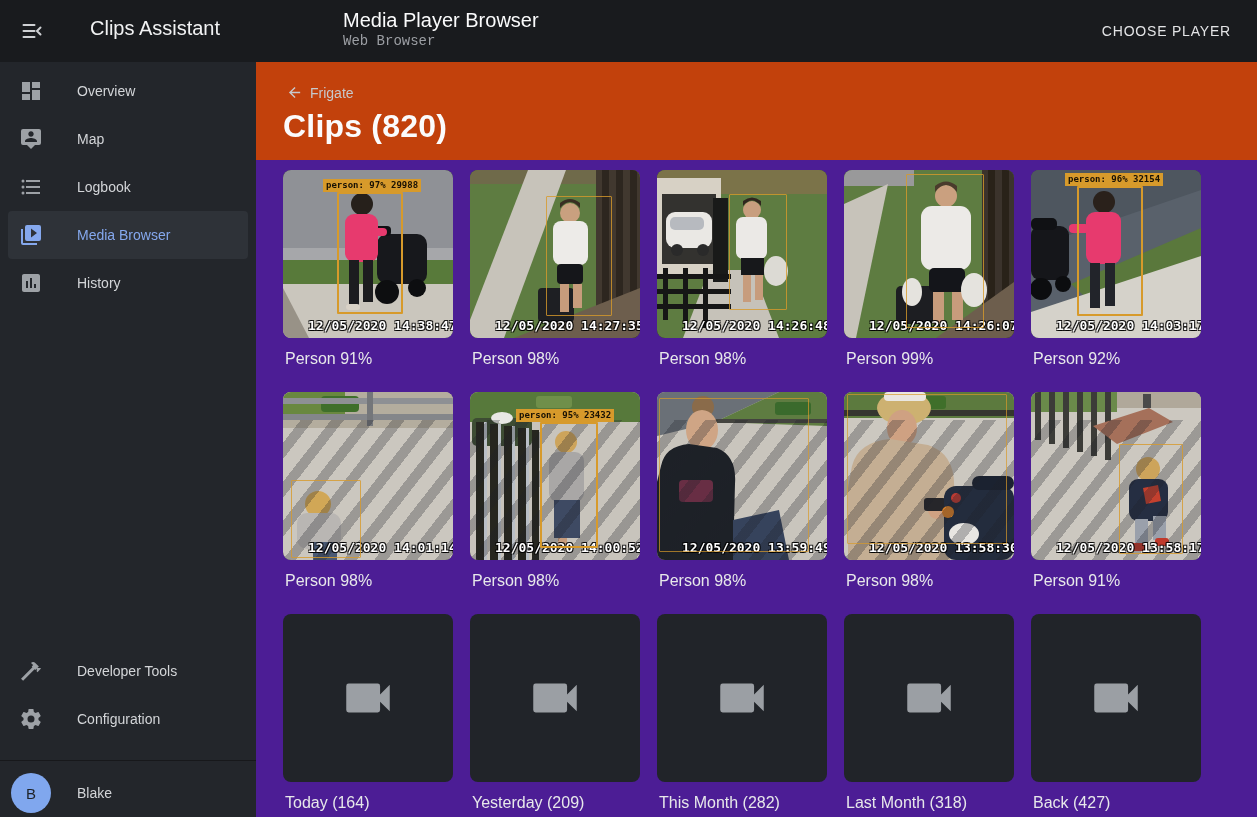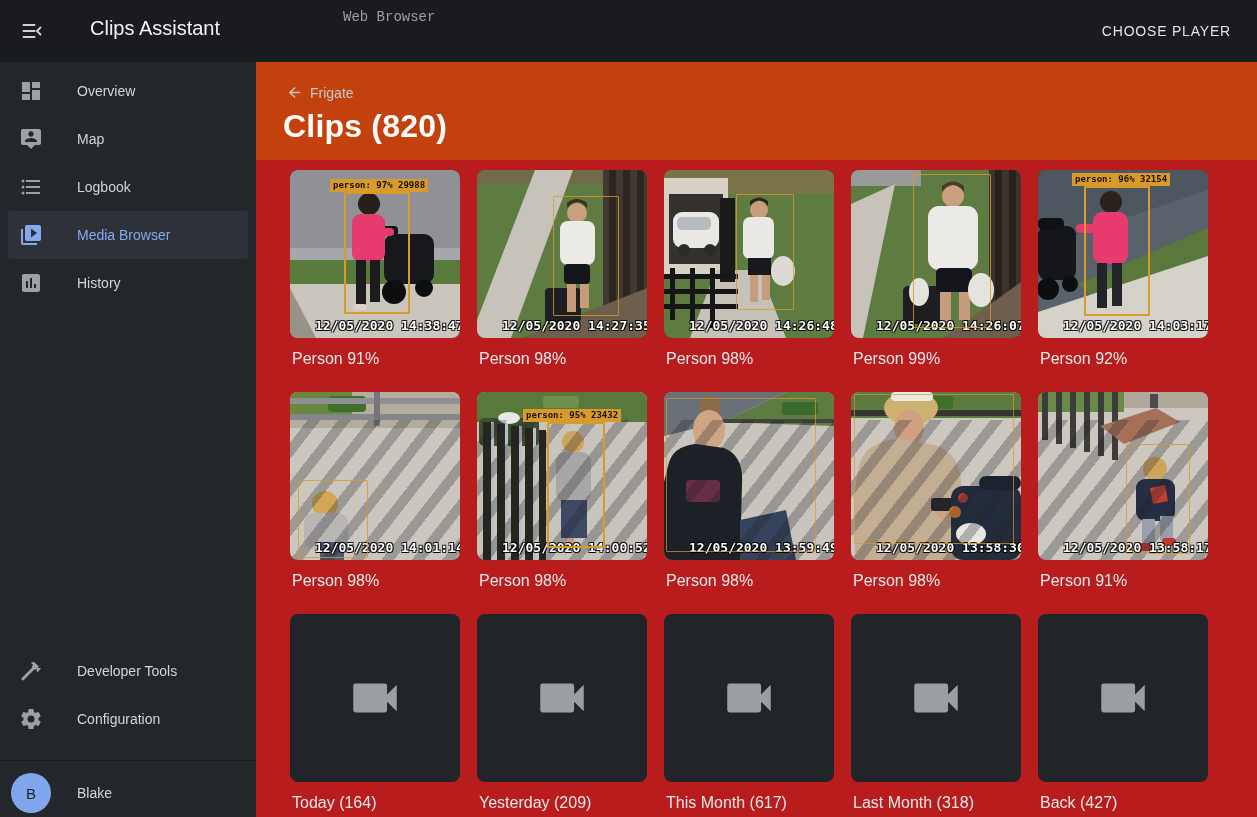--- a/index.html
+++ b/index.html
@@ -26,21 +26,21 @@
   .side-spacer{flex:1;}
   .side-divider{height:1px;background:#17181b;margin-top:17px;margin-bottom:8px;}
   .profile{height:48px;margin:0 8px;display:flex;align-items:center;padding-left:3px;gap:26px;color:#d3d5d8;font-size:14px;font-weight:500;cursor:pointer;}
   .avatar{width:40px;height:40px;border-radius:50%;background:#80a7ee;color:#1d2228;display:flex;align-items:center;justify-content:center;font-size:15px;font-weight:500;flex:none;}
   
   .content-header{position:absolute;left:256px;right:0;top:62px;height:98px;background:#c2410c;z-index:5;}
   .breadcrumb{position:absolute;left:30px;top:84px-62px;top:22px;display:flex;align-items:center;gap:7px;color:#c7c9cc;font-size:14px;cursor:pointer;}
   .breadcrumb .ic{width:17px;height:17px;color:#c7c9cc;}
   .clips-title{position:absolute;left:27px;top:46px;font-size:32px;font-weight:700;color:#fbfbfc;letter-spacing:0.2px;}
   
-  .content-body{position:absolute;left:256px;right:0;top:160px;bottom:0;background:#b91c1c;overflow:hidden;padding-left:7px;}
+  .content-body{position:absolute;left:256px;right:0;top:160px;bottom:0;background:#4c1d95;overflow:hidden;}
   .grid{display:grid;grid-template-columns:repeat(5,170px);column-gap:17px;padding:10px 0 0 27px;}
   .cell{width:170px;}
   .thumb{width:170px;height:168px;border-radius:8px;overflow:hidden;position:relative;background:#222;cursor:pointer;}
   .thumb svg{position:absolute;inset:0;width:100%;height:100%;display:block;}
   .cell-label{margin:12px 2px 24px;font-size:16px;color:#e7e8ea;font-weight:400;line-height:18px;}
   .tile{width:170px;height:168px;border-radius:8px;background:#212429;display:flex;align-items:center;justify-content:center;cursor:pointer;}
   .tile .ic{width:58px;height:58px;color:#9b9fa4;}
   
   .stripes{position:absolute;left:0;right:0;top:28px;bottom:0;background:repeating-linear-gradient(128deg,rgba(30,32,40,0) 0 14px,rgba(30,32,40,0.28) 14px 24px);pointer-events:none;}
   .ts{position:absolute;left:3px;bottom:5px;font-family:"DejaVu Sans Mono",monospace;font-weight:bold;font-size:13px;color:#fff;white-space:nowrap;
@@ -70,20 +70,21 @@
   <button class="menu-btn">
     <span>
       <svg viewBox="0 0 24 24" width="24" height="24" fill="none" stroke="currentColor" stroke-width="2" stroke-linecap="round">
         <path d="M3.5 6h11M3.5 12h11M3.5 18h11"></path>
           <path d="M20.5 8.5L17 12l3.5 3.5"></path>
       </svg>
     </span>
   </button>
   <div class="app-title">Clips Assistant</div>
   <div class="page-heading">
+    <div class="t">Media Player Browser</div>
     <div class="s">Web Browser</div>
   </div>
   <button class="choose-player">CHOOSE PLAYER</button>
 </header>
 
 <nav class="sidebar">
   <div class="side-group">
     <div class="side-item">
       <span class="ic">
         <svg viewBox="0 0 24 24" fill="currentColor">
@@ -467,21 +468,21 @@
     </div>
 
     <div class="cell">
       <div class="tile">
         <span class="ic">
           <svg viewBox="0 0 24 24" fill="currentColor">
               <path d="M17,10.5V7A1,1 0 0,0 16,6H4A1,1 0 0,0 3,7V17A1,1 0 0,0 4,18H16A1,1 0 0,0 17,17V13.5L21,17.5V6.5L17,10.5Z"></path>
             </svg>
         </span>
       </div>
-      <div class="cell-label">This Month (617)</div>
+      <div class="cell-label">This Month (282)</div>
     </div>
 
     <div class="cell">
       <div class="tile">
         <span class="ic">
           <svg viewBox="0 0 24 24" fill="currentColor">
               <path d="M17,10.5V7A1,1 0 0,0 16,6H4A1,1 0 0,0 3,7V17A1,1 0 0,0 4,18H16A1,1 0 0,0 17,17V13.5L21,17.5V6.5L17,10.5Z"></path>
             </svg>
         </span>
       </div>

